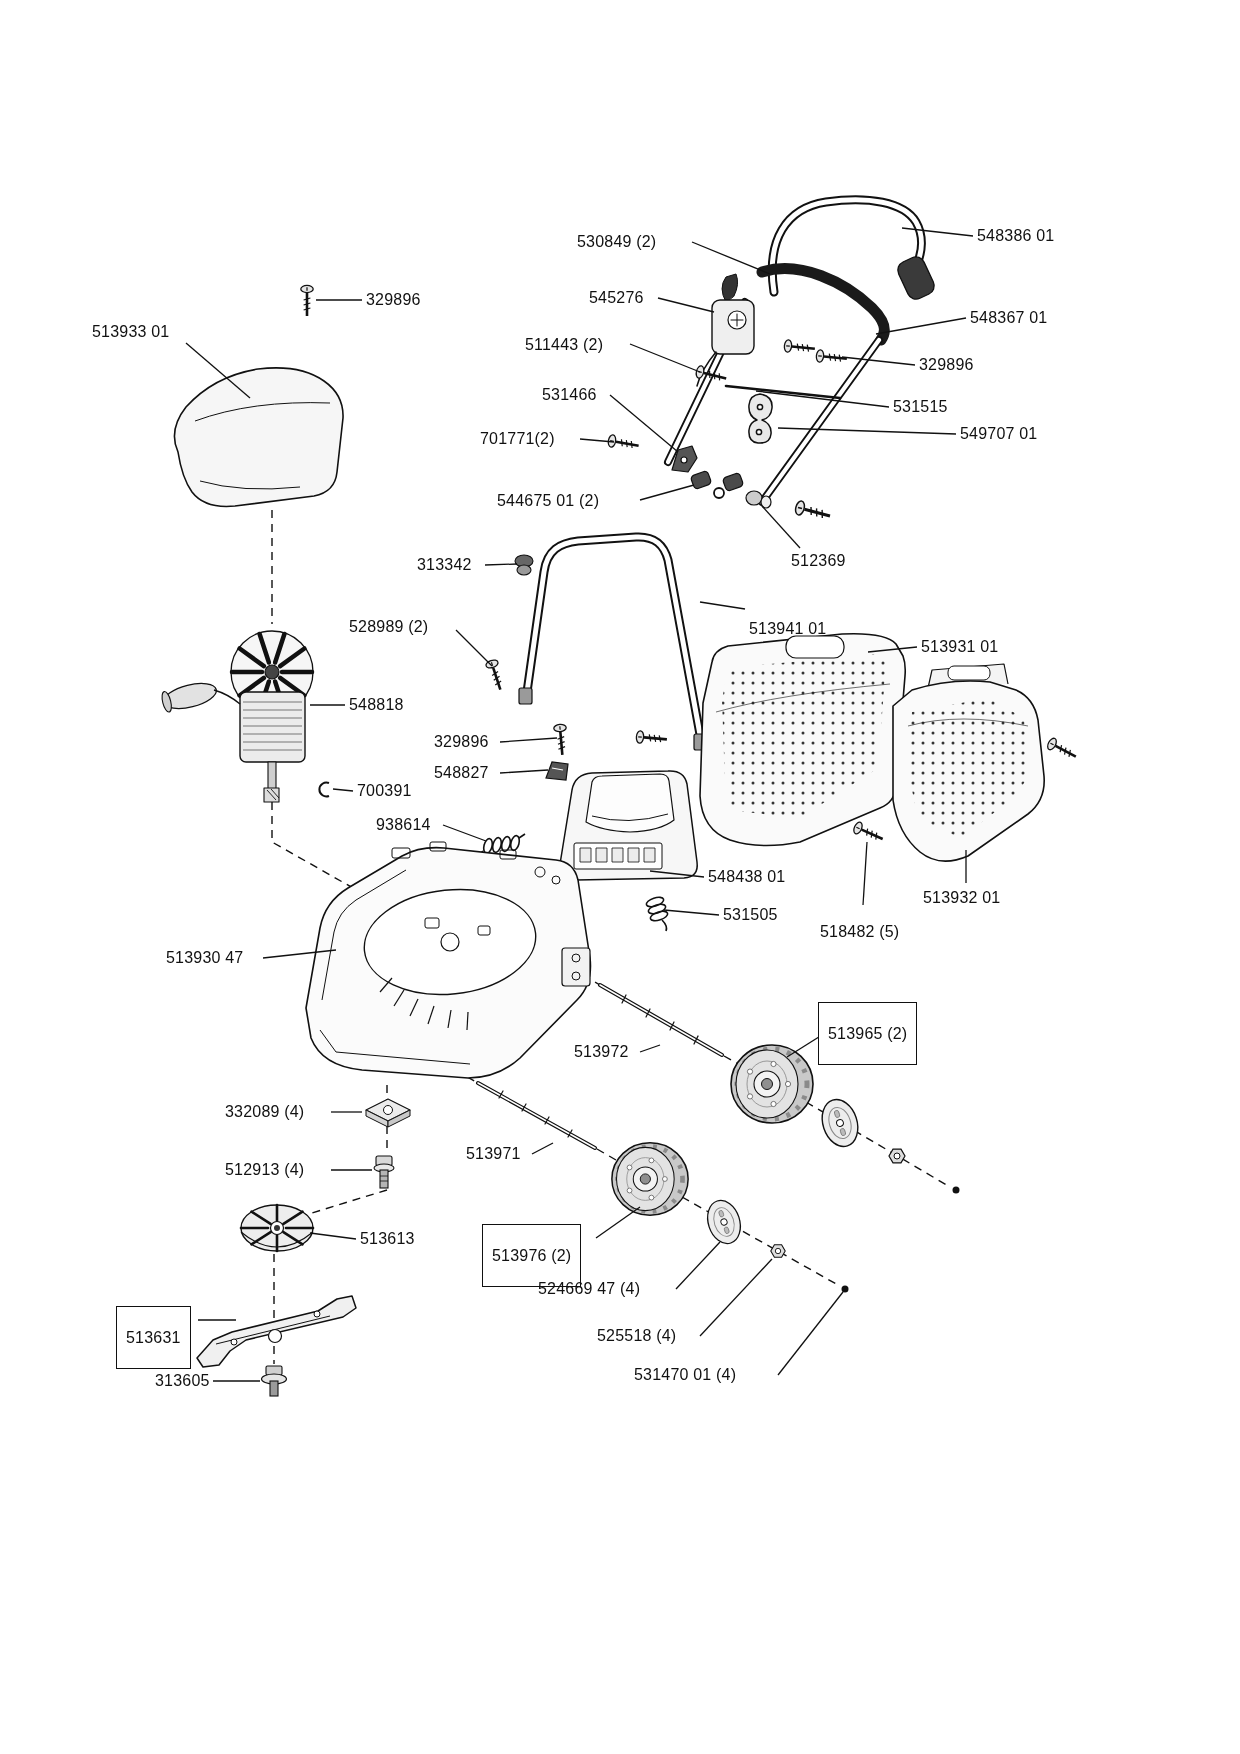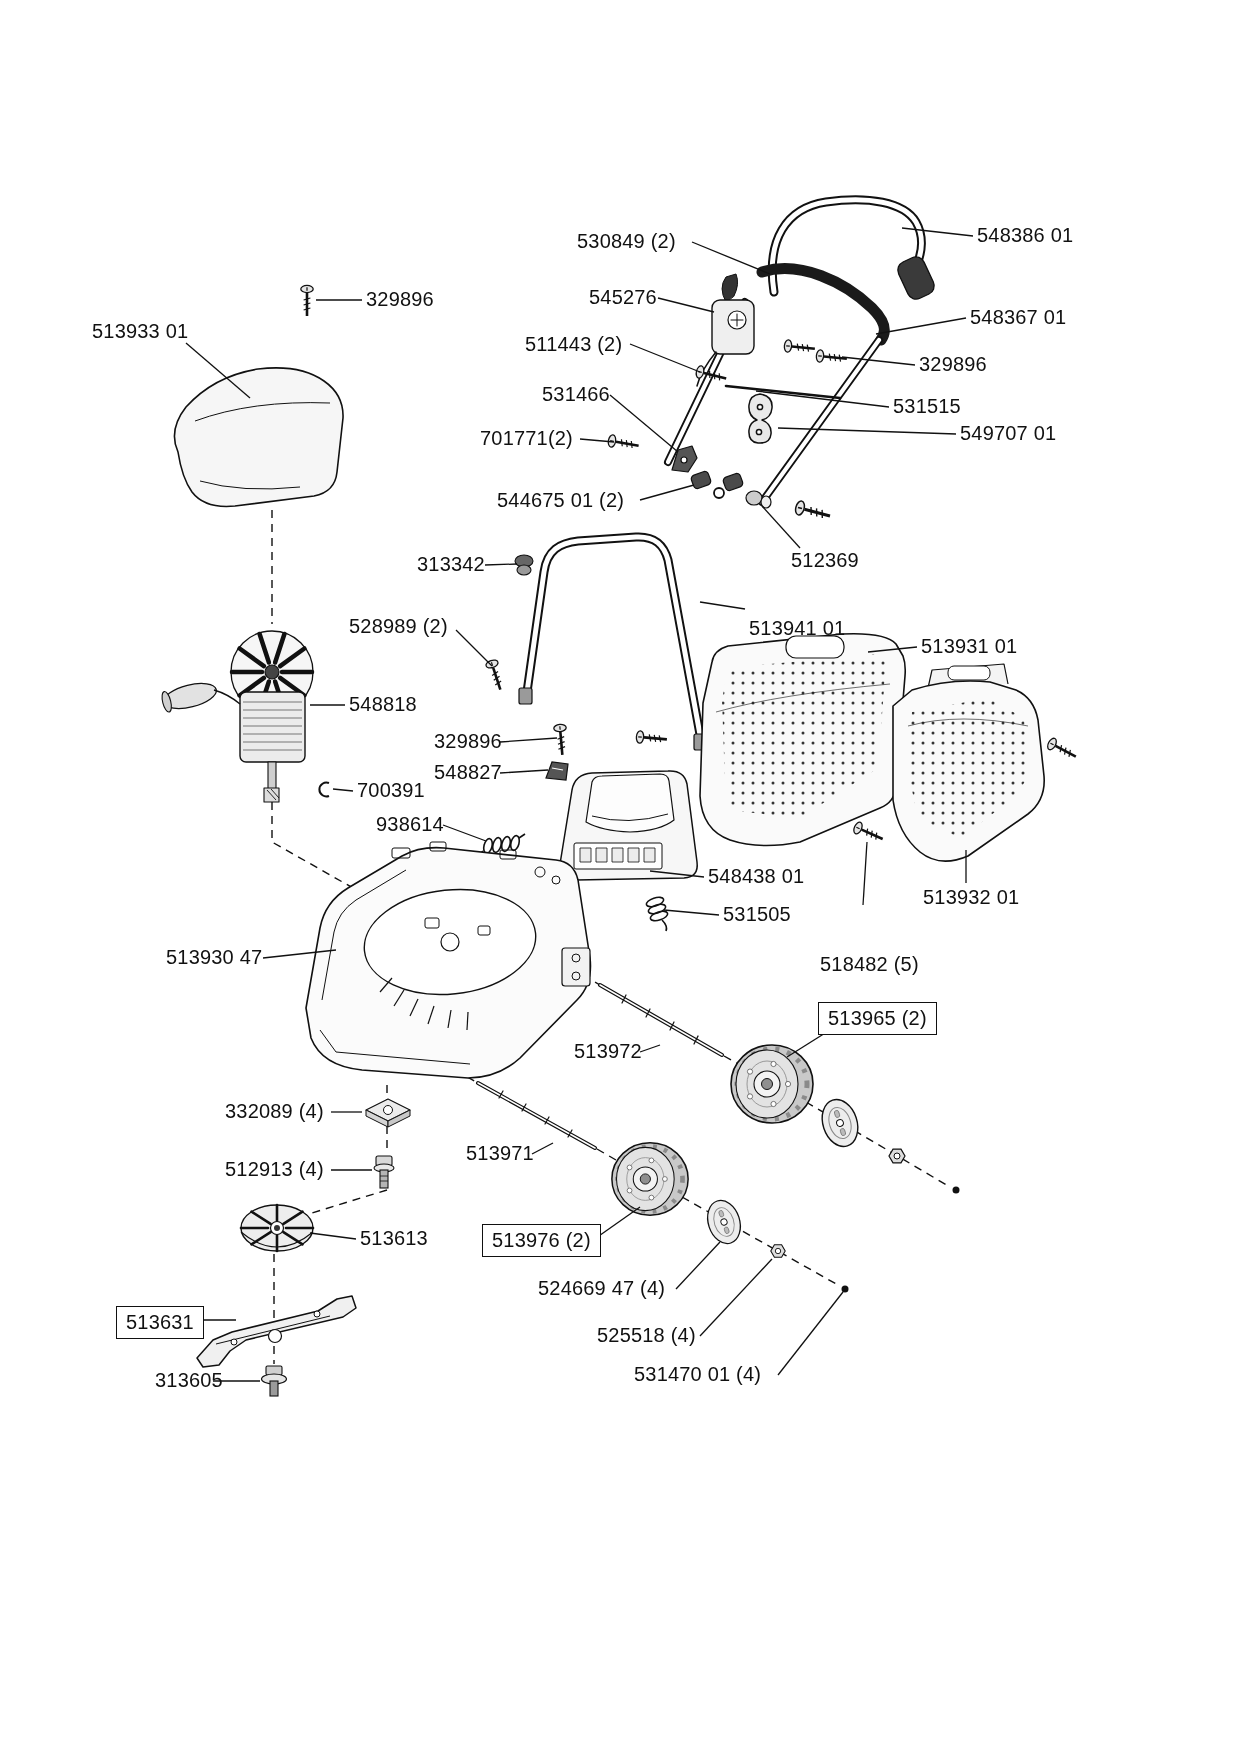--- a/index.html
+++ b/index.html
@@ -1,22 +1,22 @@
 <!DOCTYPE html>
 <html><head>
 <meta charset="utf-8">
 <style>
   html,body{margin:0;padding:0;background:#fff;}
   .page{position:relative;width:1240px;height:1754px;background:#ffffff;
         font-family:"Liberation Sans",sans-serif;overflow:hidden;}
   .diagram-svg{position:absolute;left:0;top:0;}
   .label-layer{position:absolute;left:0;top:0;width:100%;height:100%;}
-  .part-label{position:absolute;font-size:20px;line-height:23px;color:#111;
+  .part-label{position:absolute;font-size:16px;line-height:23px;color:#111;
               white-space:nowrap;letter-spacing:.2px;}
-  .part-label.boxed{border:1.6px solid #111;padding:4px 9px;background:#fff;}
+  .part-label.boxed{border:1.6px solid #111;padding:19px 9px;background:#fff;}
 </style>
 </head>
 <body>
 
 <div class="page">
 
 <svg class="diagram-svg" width="1240" height="1754" viewBox="0 0 1240 1754">
   <defs>
     <pattern id="dots" width="10" height="10" patternUnits="userSpaceOnUse">
       <circle cx="3" cy="3" r="1.5" fill="#333"></circle>
@@ -389,21 +389,21 @@
       <div class="part-label" style="left: 749px; top: 617px;">513941 01</div>
       <div class="part-label" style="left: 349px; top: 615px; text-align: right;">528989 (2)</div>
       <div class="part-label" style="left: 921px; top: 635px;">513931 01</div>
       <div class="part-label" style="left: 349px; top: 693px;">548818</div>
       <div class="part-label" style="left: 434px; top: 730px;">329896</div>
       <div class="part-label" style="left: 434px; top: 761px;">548827</div>
       <div class="part-label" style="left: 357px; top: 779px;">700391</div>
       <div class="part-label" style="left: 376px; top: 813px;">938614</div>
       <div class="part-label" style="left: 708px; top: 865px;">548438 01</div>
       <div class="part-label" style="left: 723px; top: 903px;">531505</div>
-      <div class="part-label" style="left: 820px; top: 953px;">518482 (5)</div>
+      <div class="part-label" style="left: 820px; top: 920px;">518482 (5)</div>
       <div class="part-label" style="left: 923px; top: 886px;">513932 01</div>
       <div class="part-label" style="left: 166px; top: 946px;">513930 47</div>
       <div class="part-label boxed" style="left: 818px; top: 1002px;">513965 (2)</div>
       <div class="part-label" style="left: 574px; top: 1040px;">513972</div>
       <div class="part-label" style="left: 225px; top: 1100px;">332089 (4)</div>
       <div class="part-label" style="left: 225px; top: 1158px;">512913 (4)</div>
       <div class="part-label" style="left: 466px; top: 1142px;">513971</div>
       <div class="part-label" style="left: 360px; top: 1227px;">513613</div>
       <div class="part-label boxed" style="left: 482px; top: 1224px;">513976 (2)</div>
       <div class="part-label" style="left: 538px; top: 1277px;">524669 47 (4)</div>

